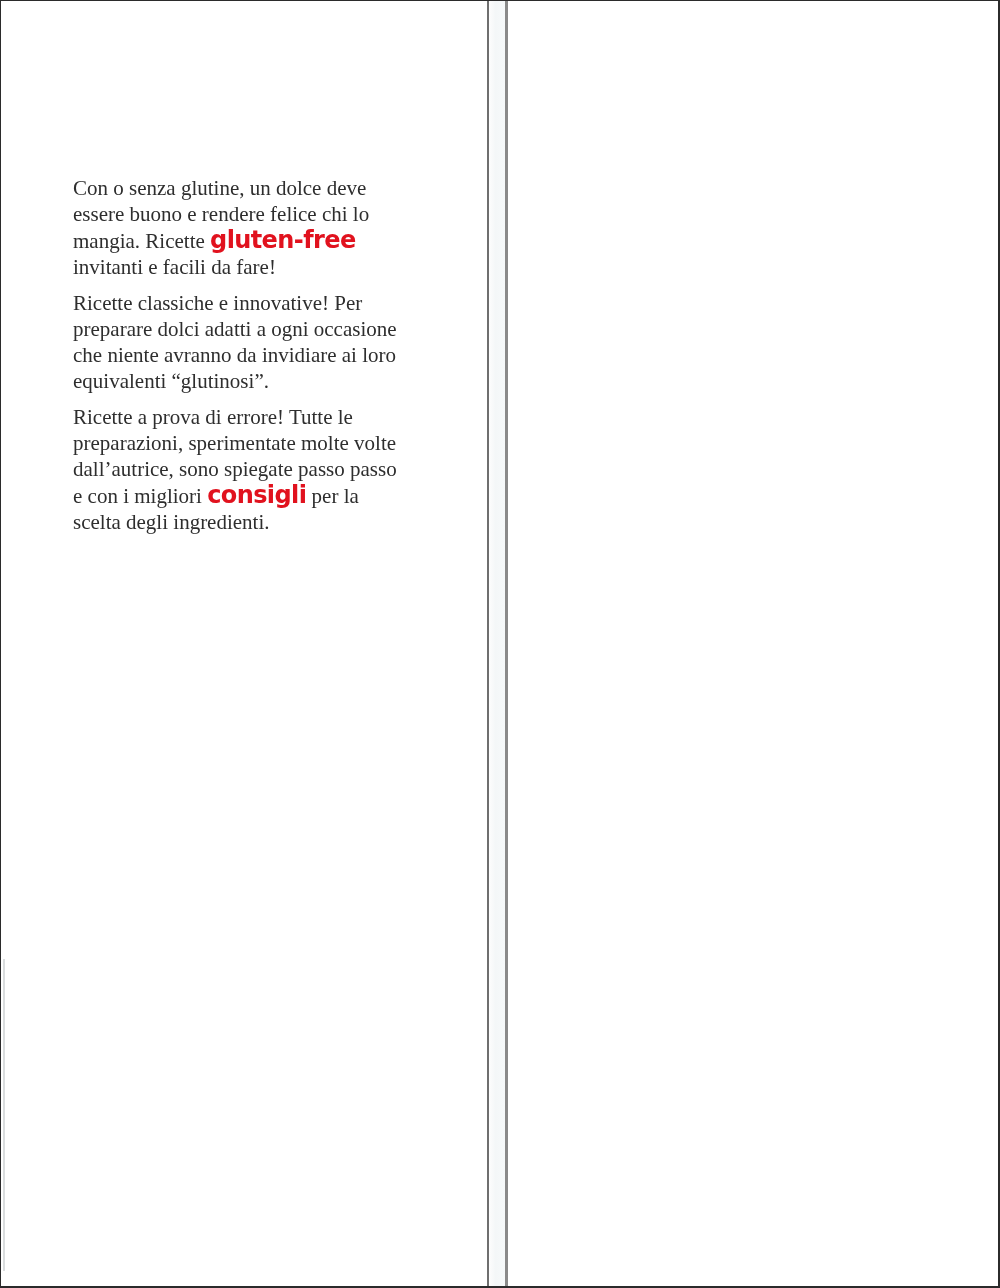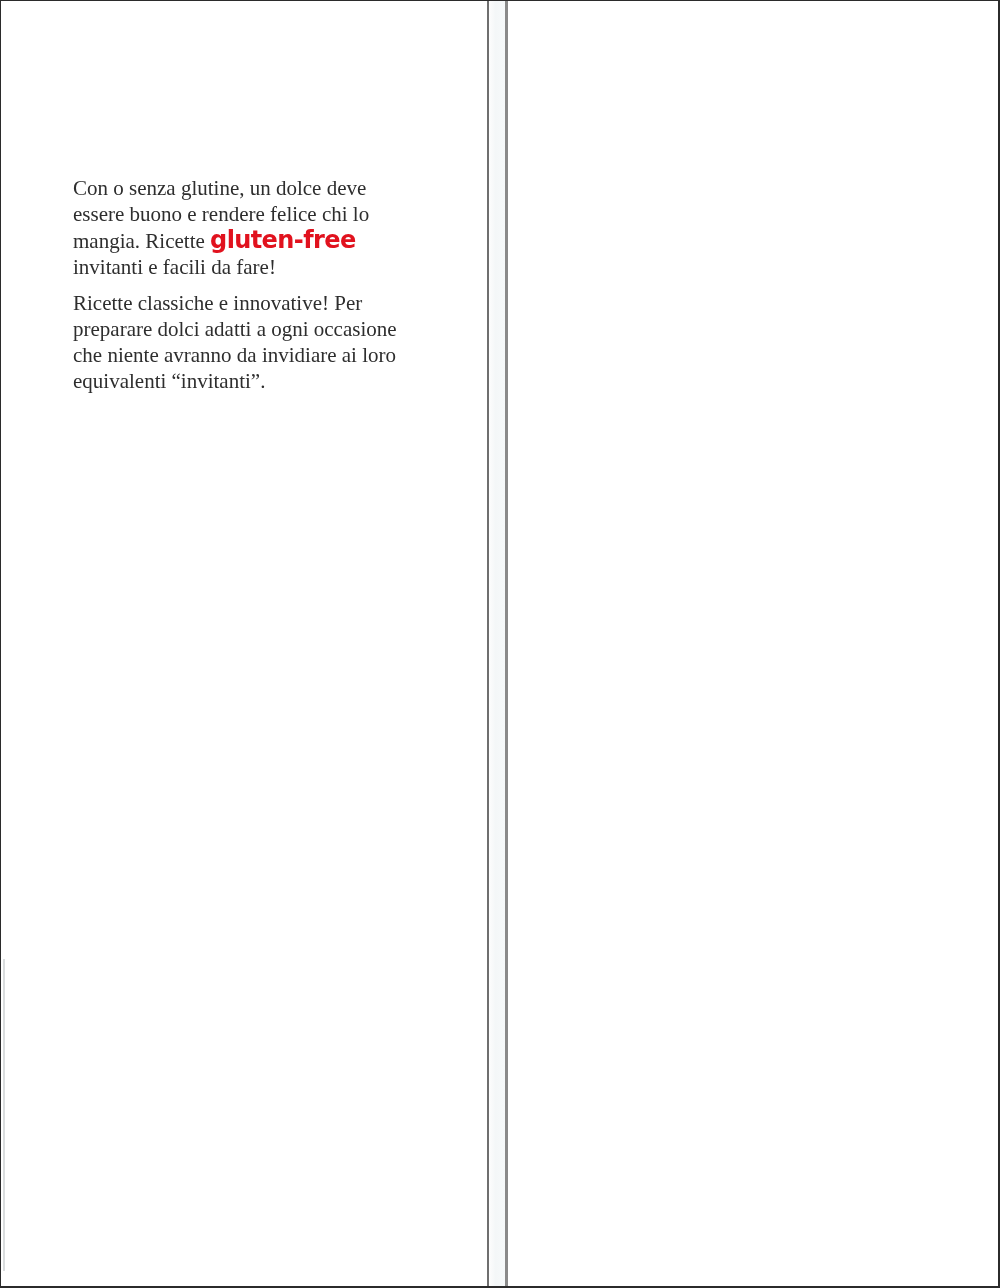--- a/index.html
+++ b/index.html
@@ -48,21 +48,22 @@
   }
 </style>
 </head>
 <body>
 
 <div class="scan">
 
   <div class="page page-left">
     <div class="text-block left-text">
         <p><span class="seg-body">Con o senza glutine, un dolce deve essere buono e rendere felice chi lo mangia. Ricette </span><span class="seg-red">gluten-free</span><span class="seg-body"> invitanti e facili da fare!</span></p>
-        <p><span class="seg-body">Ricette classiche e innovative! Per preparare dolci adatti a ogni occasione che niente avranno da invidiare ai loro equivalenti “invitanti”.</span></p>
+        <p><span class="seg-body">Ricette classiche e innovative! Per preparare dolci adatti a ogni occasione che niente avranno da invidiare ai loro equivalenti “glutinosi”.</span></p>
+        <p><span class="seg-body">Ricette a prova di errore! Tutte le preparazioni, sperimentate molte volte dall’autrice, sono spiegate passo passo e con i migliori </span><span class="seg-red">consigli</span><span class="seg-body"> per la scelta degli ingredienti.</span></p>
       </div>
     <div class="edge-artifact"></div>
   </div>
 
   <div class="fold-line-left"></div>
   <div class="fold-gap"></div>
   <div class="fold-line-right"></div>
 
   <div class="page page-right">
     

